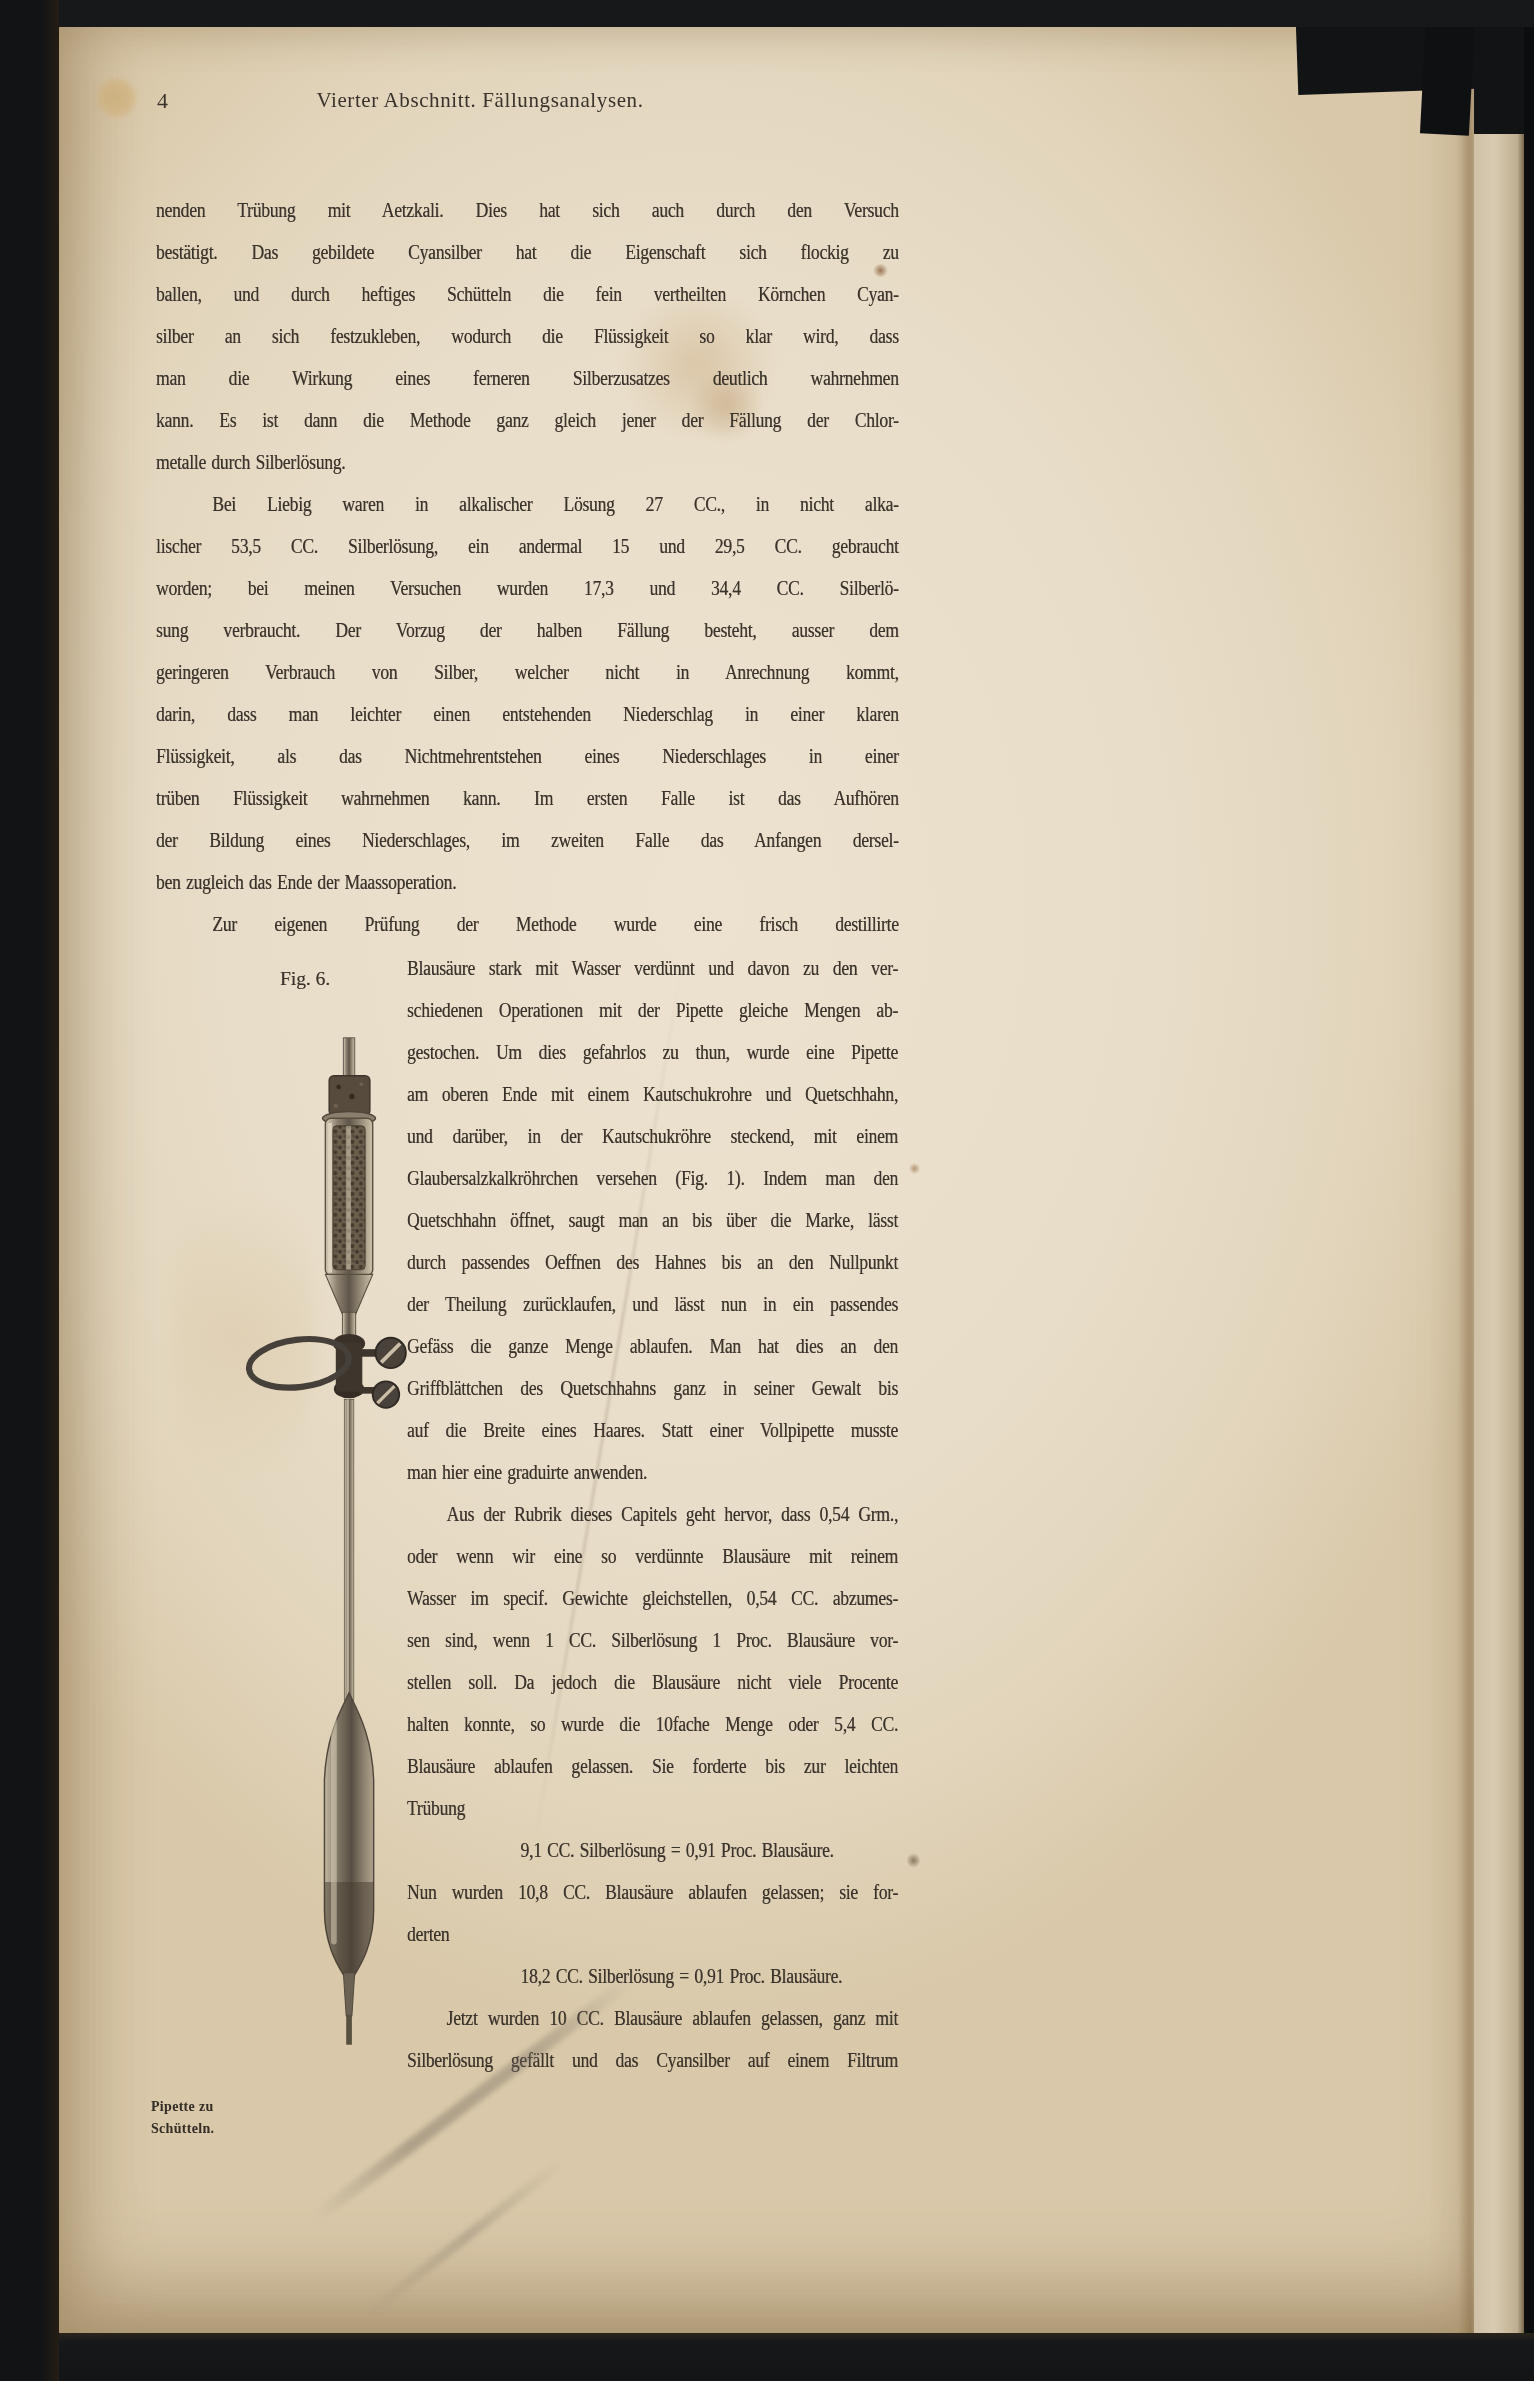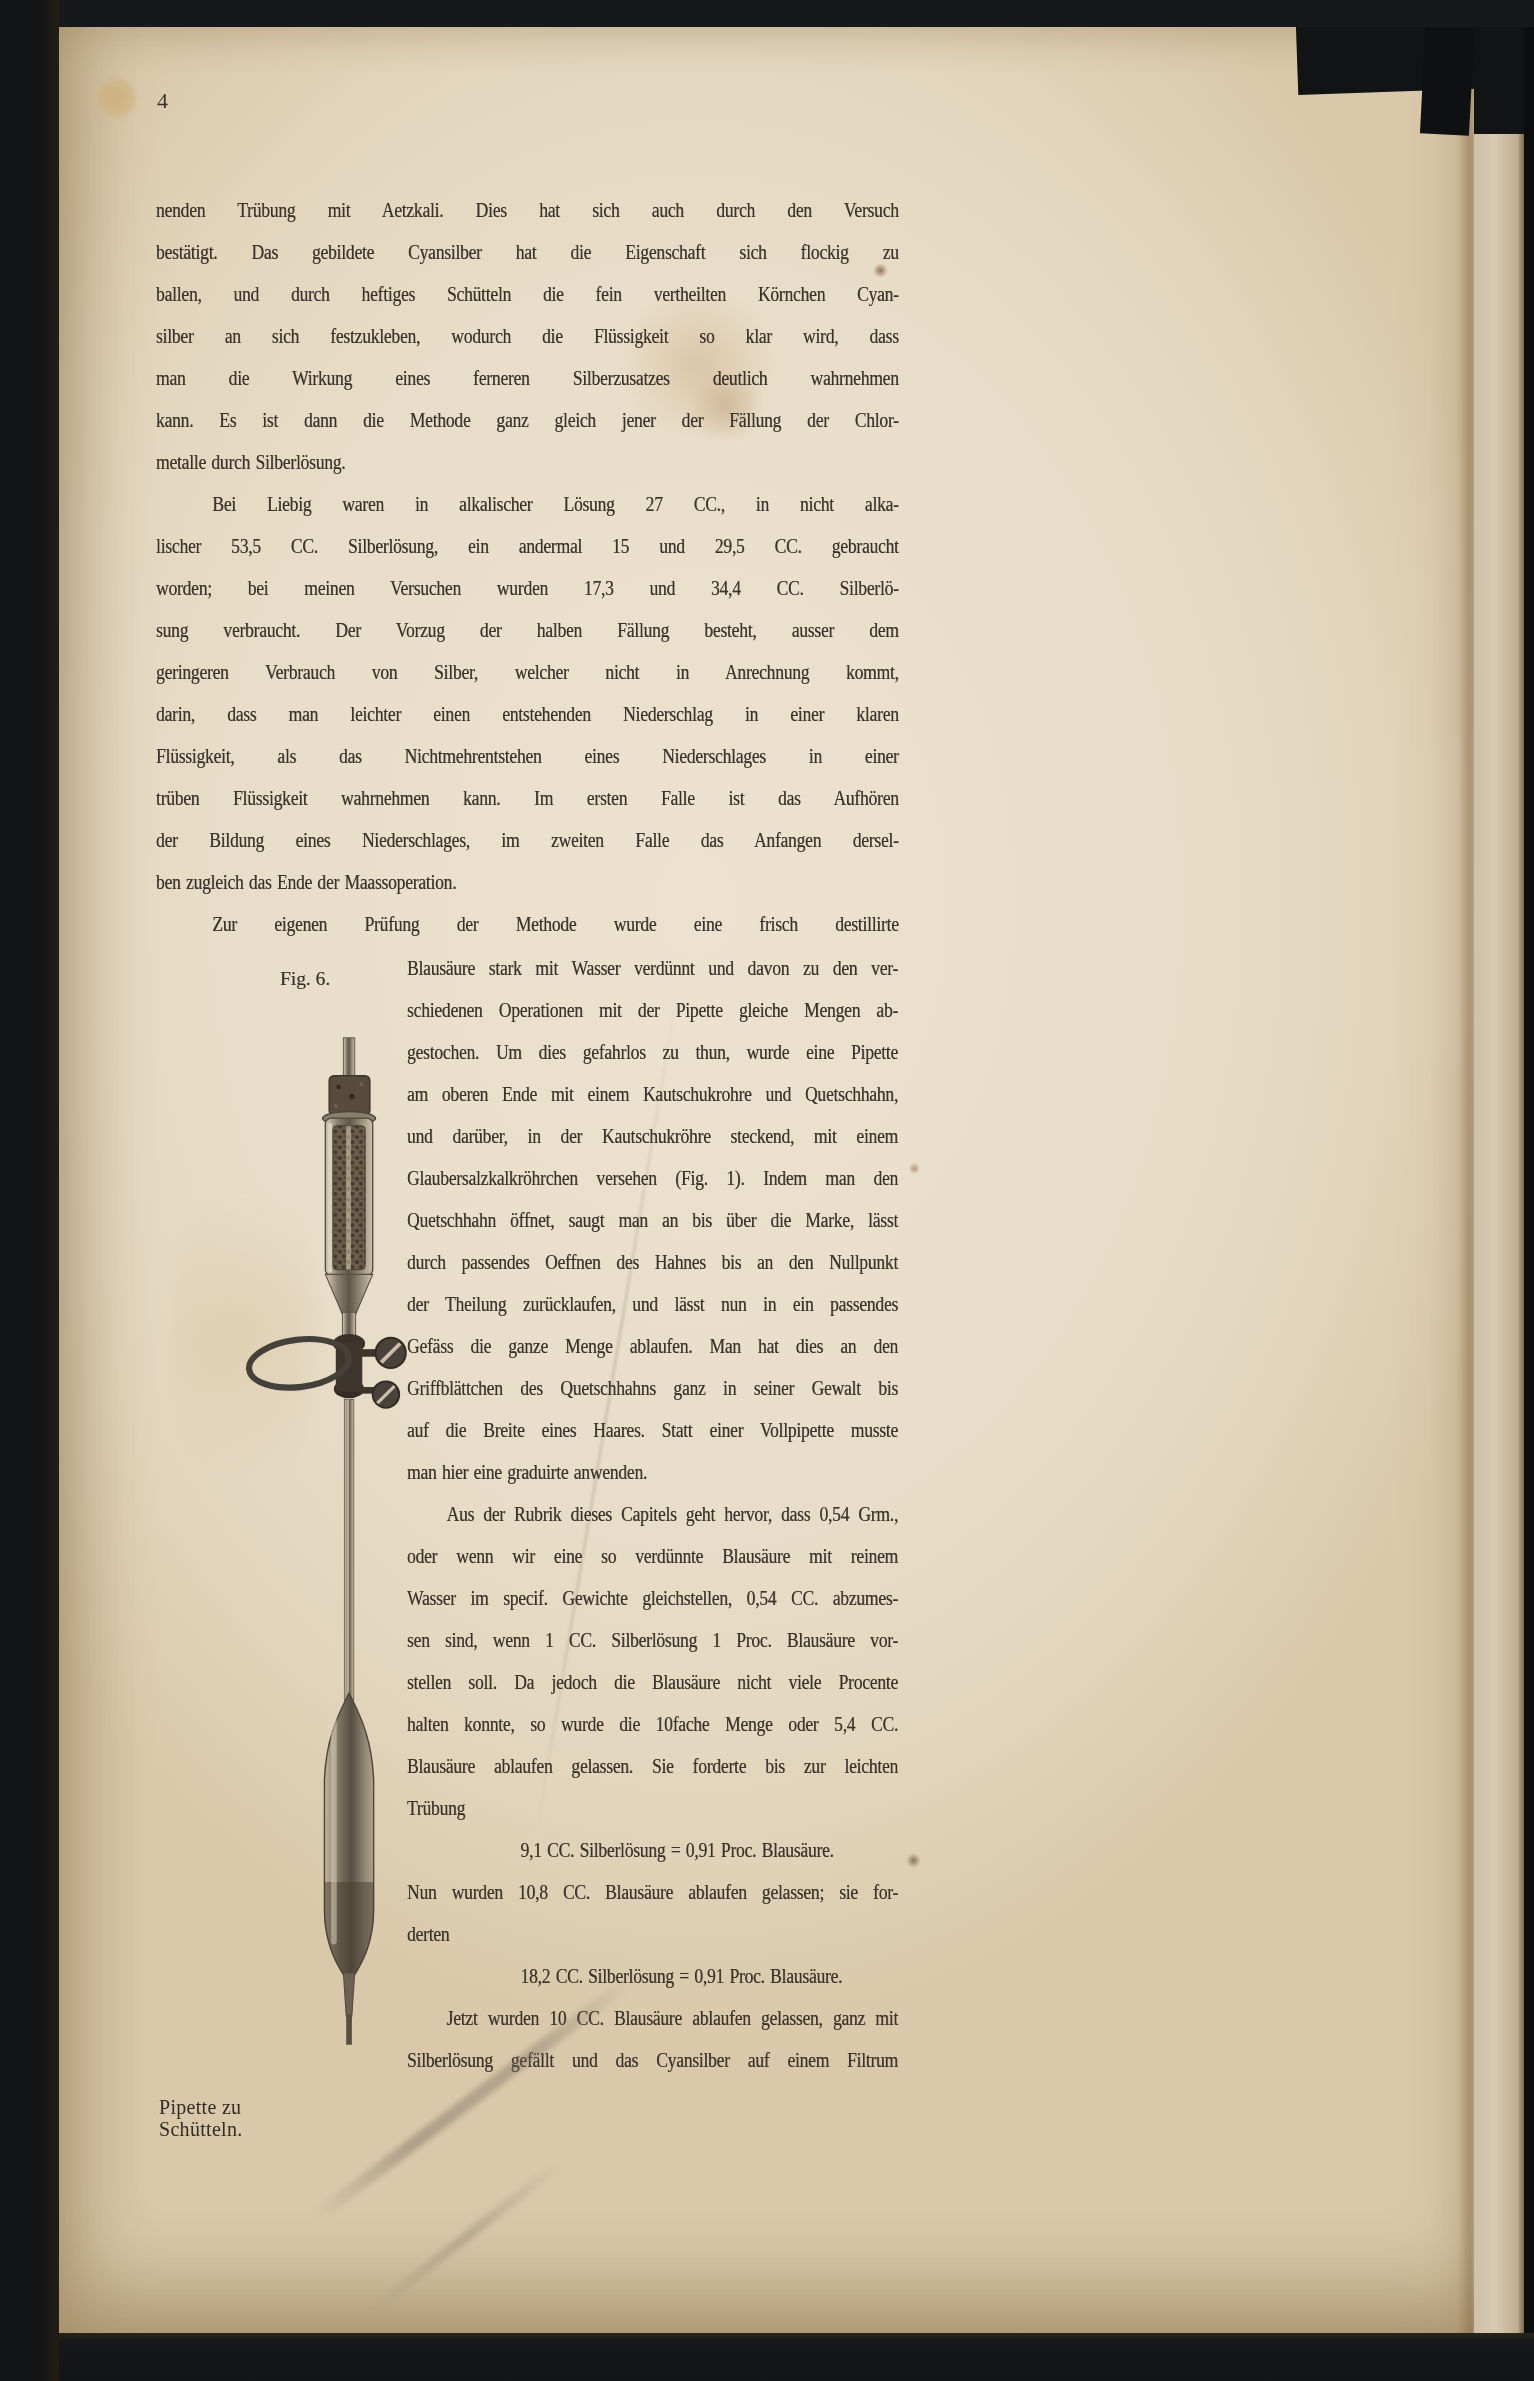--- a/index.html
+++ b/index.html
@@ -28,21 +28,21 @@
   .tl.just{text-align:justify;text-align-last:justify;}
   .blockA{left:97px;top:162px;width:844px;}
   .blockB{left:348px;top:920px;width:558px;}
   .blockA .i1{text-indent:64px;}
   .blockB .i1{text-indent:45px;}
   .blockB .i2{text-indent:129px;}
   
   .figlabel{left:221px;top:941px;width:104px;font-size:19.4px;
             text-shadow:0.4px 0.4px 0.6px rgba(62,52,40,.5);}
   .pipette{left:185px;top:1003px;}
-  .caption{left:100px;top:2069px;width:170px;font-size:20px;font-weight:400;
+  .caption{left:92px;top:2069px;width:170px;font-size:14px;font-weight:700;
            line-height:22px;letter-spacing:0.3px;color:#332d25;}
   .caption div{position:relative;}
   
   .stain{border-radius:50%;pointer-events:none;}
   .st1{left:38px;top:49px;width:40px;height:44px;
        background:radial-gradient(circle,#c9a35f 0%,#cfae73 55%,transparent 72%);opacity:.5;filter:blur(1.9px);}
   .st2{left:549px;top:267px;width:180px;height:142px;
        background:radial-gradient(circle,#bb905d 0%,transparent 68%);opacity:.30;filter:blur(5.7px);}
   .st3{left:625px;top:341px;width:85px;height:76px;
        background:radial-gradient(circle,#a87a48 0%,transparent 66%);opacity:.30;filter:blur(2.8px);}
@@ -93,20 +93,21 @@
     <div class="stain st3"></div>
     <div class="stain st4"></div>
     <div class="stain st5"></div>
     <div class="stain st6"></div>
     <div class="stain st7"></div>
     <div class="crease"></div>
     <div class="foldline"></div>
 
     <div class="header">
       <span class="pgnum">4</span>
+      <span class="running-title">Vierter Abschnitt. Fällungsanalysen.</span>
     </div>
 
     <div class="block blockA">
         <div class="tl just">nenden Trübung mit Aetzkali.  Dies hat sich auch durch den Versuch</div>
         <div class="tl just">bestätigt.  Das gebildete Cyansilber hat die Eigenschaft sich flockig zu</div>
         <div class="tl just">ballen, und durch heftiges Schütteln die fein vertheilten Körnchen Cyan-</div>
         <div class="tl just">silber an sich festzukleben, wodurch die Flüssigkeit so klar wird, dass</div>
         <div class="tl just">man die Wirkung eines ferneren Silberzusatzes deutlich wahrnehmen</div>
         <div class="tl just">kann.  Es ist dann die Methode ganz gleich jener der Fällung der Chlor-</div>
         <div class="tl">metalle durch Silberlösung.</div>

